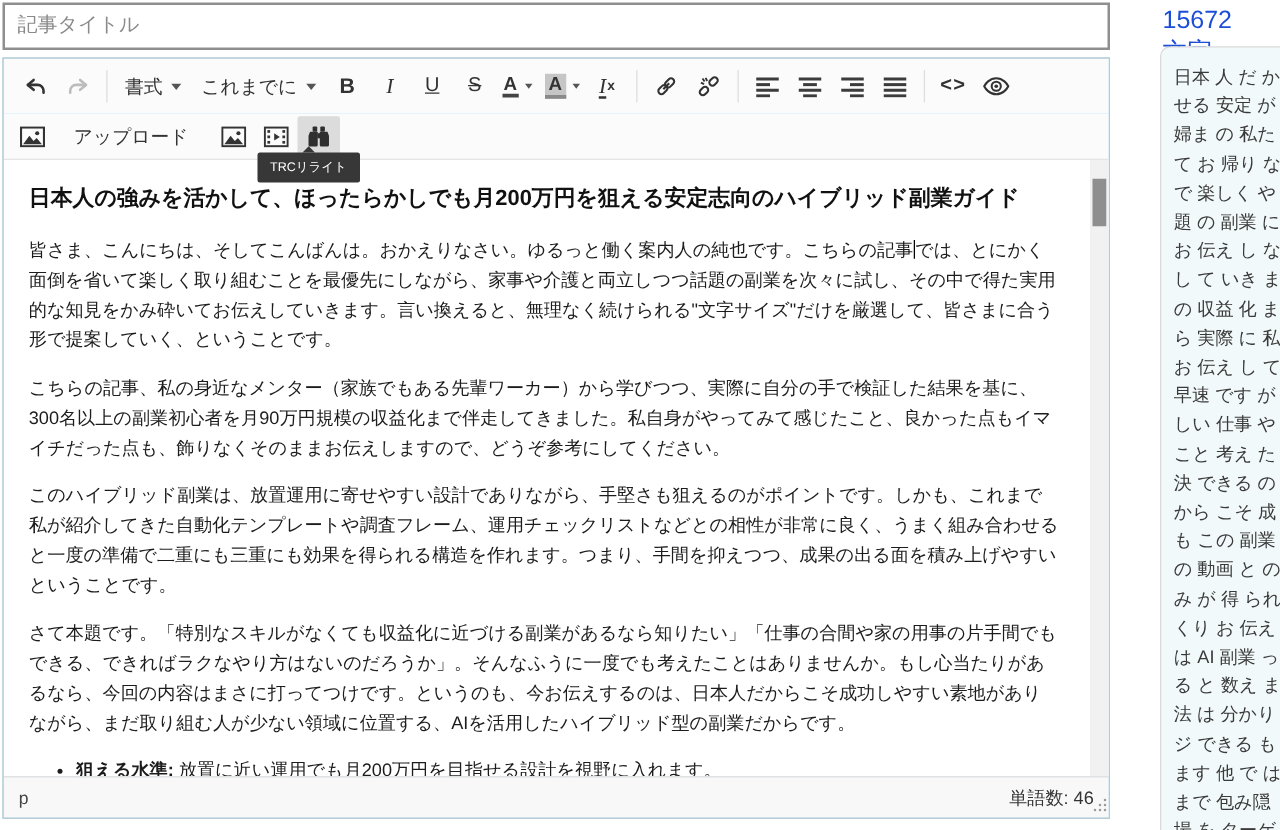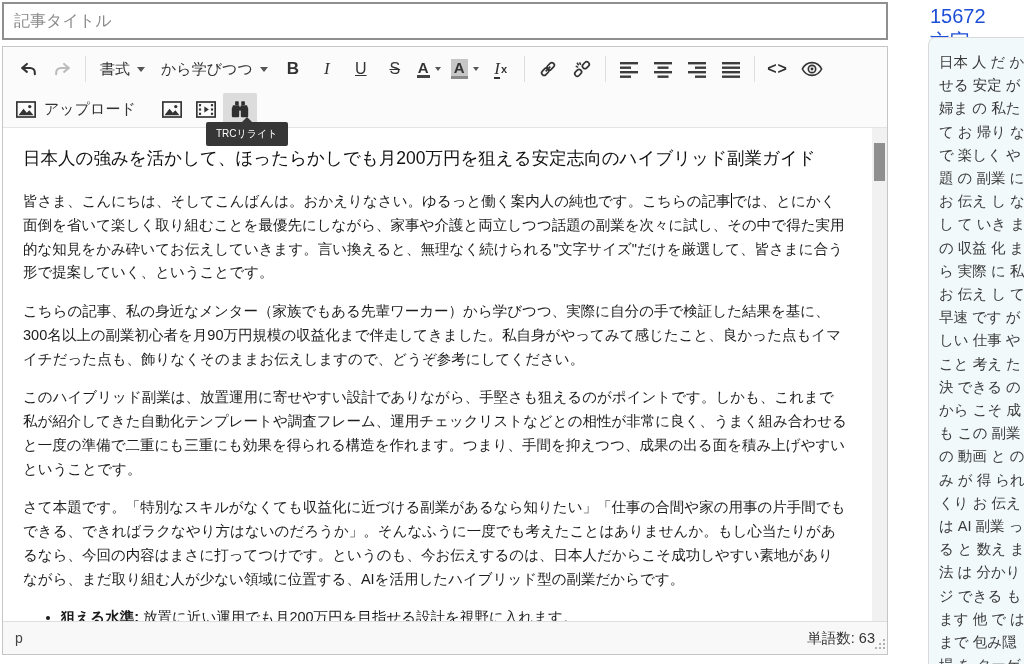--- a/index.html
+++ b/index.html
@@ -37,26 +37,26 @@
   .glyph-i { font-family:"Liberation Serif","DejaVu Serif",serif; font-style:italic; font-size:17px; }
   .glyph-u { font-size:16px; text-decoration:underline; }
   .glyph-s { font-size:16px; text-decoration:line-through; }
   .glyph-a { font-size:15px; font-weight:bold; border-bottom:3px solid #444; line-height:1.05; padding:0 1px; }
   .glyph-a-bg { font-size:15px; font-weight:bold; background:#c6c6c6; border-bottom:3px solid #8a8a8a;
     padding:0 3px; line-height:1.15; }
   .glyph-clear { font-family:"Liberation Serif","DejaVu Serif",serif; font-style:italic; font-size:17px;
     border-bottom:2px solid #333; line-height:1; }
   .glyph-clear-x { font-size:11px; font-weight:bold; margin-left:1px; vertical-align:-3px; }
   .glyph-code { font-size:16px; font-weight:bold; letter-spacing:1px; }
-  .upload-label { font-size:15px; color:#333; margin-left:8px; }
+  .upload-label { font-size:15px; color:#333; margin-left:23px; }
 
   
   .content { position:relative; flex:1 1 auto; background:#fff; overflow:hidden;
     padding:12px 40px 0 20px; color:#1c1c1c; }
-  .content h1 { font-size:17.5px; font-weight:normal; margin:6px 0 20px 0; color:#111; }
+  .content h1 { font-size:17.5px; font-weight:bold; margin:6px 0 20px 0; color:#111; }
   .content p { font-size:14.5px; line-height:1.64; margin:0 0 15px 0; }
   .content ul { margin:2px 0 0 38px; }
   .content li { font-size:14.5px; line-height:1.62; margin-bottom:5px; }
   .content li b { font-weight:bold; }
   .text-caret { display:inline-block; width:1.5px; height:15px; background:#000; vertical-align:-2px; }
 
   
   .e-scroll-track { position:absolute; right:0; top:0; bottom:0; width:15px; background:#f1f1f1; }
   .e-scroll-thumb { position:absolute; left:2px; top:15px; width:11px; height:38px; background:#8f8f8f; }
 
@@ -100,21 +100,21 @@
           <path d="M14 5 L20 10 L14 15" fill="none" stroke="#bcbcbc" stroke-width="2.6" stroke-linecap="round" stroke-linejoin="round"></path>
           <path d="M19.5 10 H10 a6 6 0 0 0 -6 6 v2" fill="none" stroke="#bcbcbc" stroke-width="2.6" stroke-linecap="round"></path>
         </svg>
       </div>
       <div class="sep"></div>
       <div class="tbtn ddlabel">
         <span>書式</span>
         <span class="caret"></span>
       </div>
       <div class="tbtn ddlabel">
-        <span>から学びつつ</span>
+        <span>これまでに</span>
         <span class="caret"></span>
       </div>
       <div class="tbtn">
         <span class="glyph-b">B</span>
       </div>
       <div class="tbtn">
         <span class="glyph-i">I</span>
       </div>
       <div class="tbtn">
         <span class="glyph-u">U</span>
@@ -252,21 +252,21 @@
         <li><b>狙える水準:</b><span> 放置に近い運用でも月200万円を目指せる設計を視野に入れます。</span></li>
 
       </ul>
       <div class="e-scroll-track">
         <div class="e-scroll-thumb"></div>
       </div>
     </div>
 
     <div class="statusbar">
       <span>p</span>
-      <span class="wordcount">単語数: 63</span>
+      <span class="wordcount">単語数: 46</span>
       <span class="grip">
         <svg width="12" height="12" viewBox="0 0 12 12" fill="#9a9a9a">
           <circle cx="10" cy="2" r="1"></circle>
             <circle cx="6" cy="6" r="1"></circle>
             <circle cx="10" cy="6" r="1"></circle>
           <circle cx="2" cy="10" r="1"></circle>
             <circle cx="6" cy="10" r="1"></circle>
             <circle cx="10" cy="10" r="1"></circle>
         </svg>
       </span>

